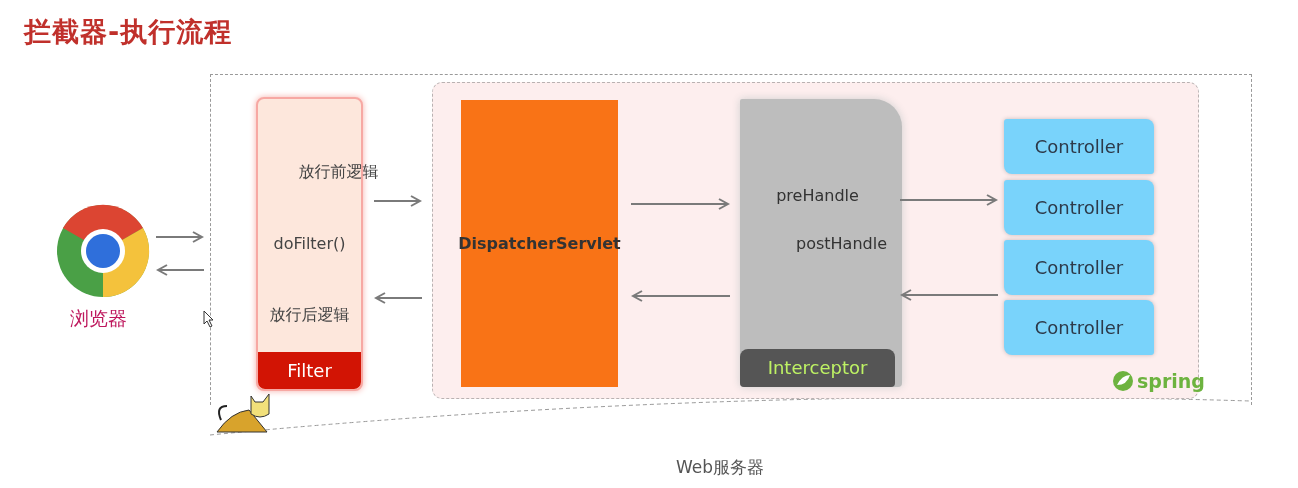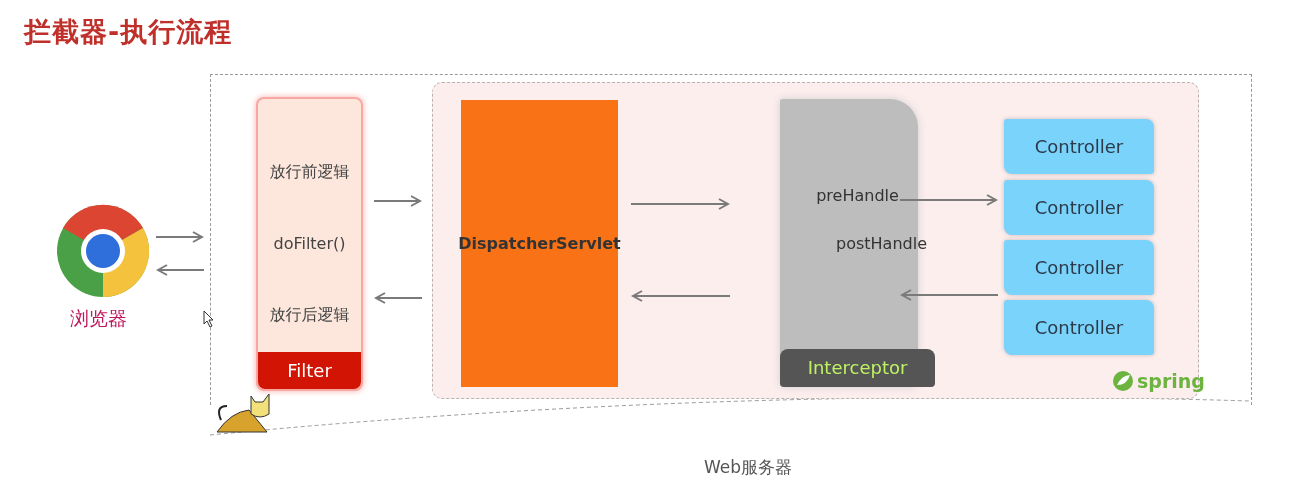--- a/index.html
+++ b/index.html
@@ -1,27 +1,27 @@
 <!DOCTYPE html>
 <html><head>
 <meta charset="utf-8">
 <style>
   html,body{margin:0;padding:0;background:#ffffff;}
   body{width:1298px;height:488px;position:relative;overflow:hidden;font-family:"DejaVu Sans","Liberation Sans",sans-serif;}
   .abs{position:absolute;}
   .title{left:24px;top:6px;font-size:27px;font-weight:bold;color:#c0302b;letter-spacing:1px;margin-top:8px;}
   .web-box{left:210px;top:74px;width:1040px;height:330px;border:1px dashed #9a9a9a;border-bottom:none;}
   .web-curve{left:208px;top:395px;}
-  .web-label{left:676px;top:456px;font-size:17px;color:#555;margin-left:28px;}
+  .web-label{left:676px;top:456px;font-size:17px;color:#555;}
   .spring-box{left:432px;top:82px;width:765px;height:315px;background:#fdeeee;border:1px dashed #b9b2b2;border-radius:10px;}
   .filter{left:256px;top:97px;width:103px;height:290px;background:#fde7dc;border:2px solid #f7a8a3;border-radius:8px;box-shadow:0 0 6px #f6b0aa;}
   .filter-txt{position:absolute;left:0;width:103px;text-align:center;font-size:16px;color:#444;}
   .filter-badge{position:absolute;left:0;bottom:0;width:103px;height:37px;background:#d21404;border-radius:0 0 7px 7px;color:#fff;font-size:18px;text-align:center;line-height:37px;}
   .dispatcher{left:461px;top:100px;width:157px;height:287px;background:#f97316;display:flex;align-items:center;justify-content:center;font-size:16px;font-weight:bold;color:#333;}
-  .interceptor{left:780px;top:99px;width:138px;height:288px;background:#bdbdbd;border-radius:2px 28px 4px 4px;box-shadow:0 0 8px #cfcfcf;}
+  .interceptor{left:740px;top:99px;width:162px;height:288px;background:#bdbdbd;border-radius:2px 28px 4px 4px;box-shadow:0 0 8px #cfcfcf;}
   .int-txt{position:absolute;left:0;width:155px;text-align:center;font-size:16px;color:#333;}
   .int-badge{position:absolute;left:0;bottom:0;width:155px;height:38px;background:#555555;border-radius:8px 8px 4px 4px;color:#bef264;font-size:18px;text-align:center;line-height:38px;}
   .ctrl{left:1004px;width:150px;height:55px;background:#79d3fb;border-radius:3px 8px 3px 8px;box-shadow:0 0 4px #c9b9b9;text-align:center;line-height:55px;font-size:18px;color:#2d3a4a;}
   .browser-label{left:70px;top:306px;font-size:19px;color:#be185d;}
   .spring-logo{left:1112px;top:370px;display:flex;align-items:center;gap:3px;}
   .spring-word{font-size:19px;font-weight:bold;color:#6db33f;}
   svg.arrows{position:absolute;left:0;top:0;}
 </style>
 </head>
 <body>
@@ -39,21 +39,21 @@
 <svg class="abs" style="left:56px;top:204px;" width="94" height="94" viewBox="0 0 94 94">
   <circle cx="47" cy="47" r="46" fill="#4aa046"></circle>
   <path d="M47 47 L7 24 A46 46 0 0 1 87 24 Z" fill="#dc4532"></path>
   <path d="M47 47 L87 24 A46 46 0 0 1 47 93 Z" fill="#f4c23c"></path>
   <circle cx="47" cy="47" r="22" fill="#ffffff"></circle>
   <circle cx="47" cy="47" r="17" fill="#2f6fdb"></circle>
 </svg>
 <div class="abs browser-label">浏览器</div>
 
 <div class="abs filter">
-  <div class="filter-txt" style="top:63px;">放行前逻辑</div>
+  <div class="filter-txt" style="top:63px;padding-left:29px;">放行前逻辑</div>
   <div class="filter-txt" style="top:135px;">doFilter()</div>
   <div class="filter-txt" style="top:206px;">放行后逻辑</div>
   <div class="filter-badge">Filter</div>
 </div>
 
 <svg class="abs" style="left:213px;top:392px;" width="64" height="44" viewBox="0 0 64 44">
   <path d="M4 40 Q 18 20 36 18 L54 40 Z" fill="#d8a32c" stroke="#333" stroke-width="1"></path>
   <path d="M38 4 L42 10 L50 10 L56 2 L56 22 Q47 28 38 22 Z" fill="#f2e07a" stroke="#333" stroke-width="1"></path>
   <path d="M14 14 Q 2 14 8 28" fill="none" stroke="#222" stroke-width="2"></path>
 </svg>

